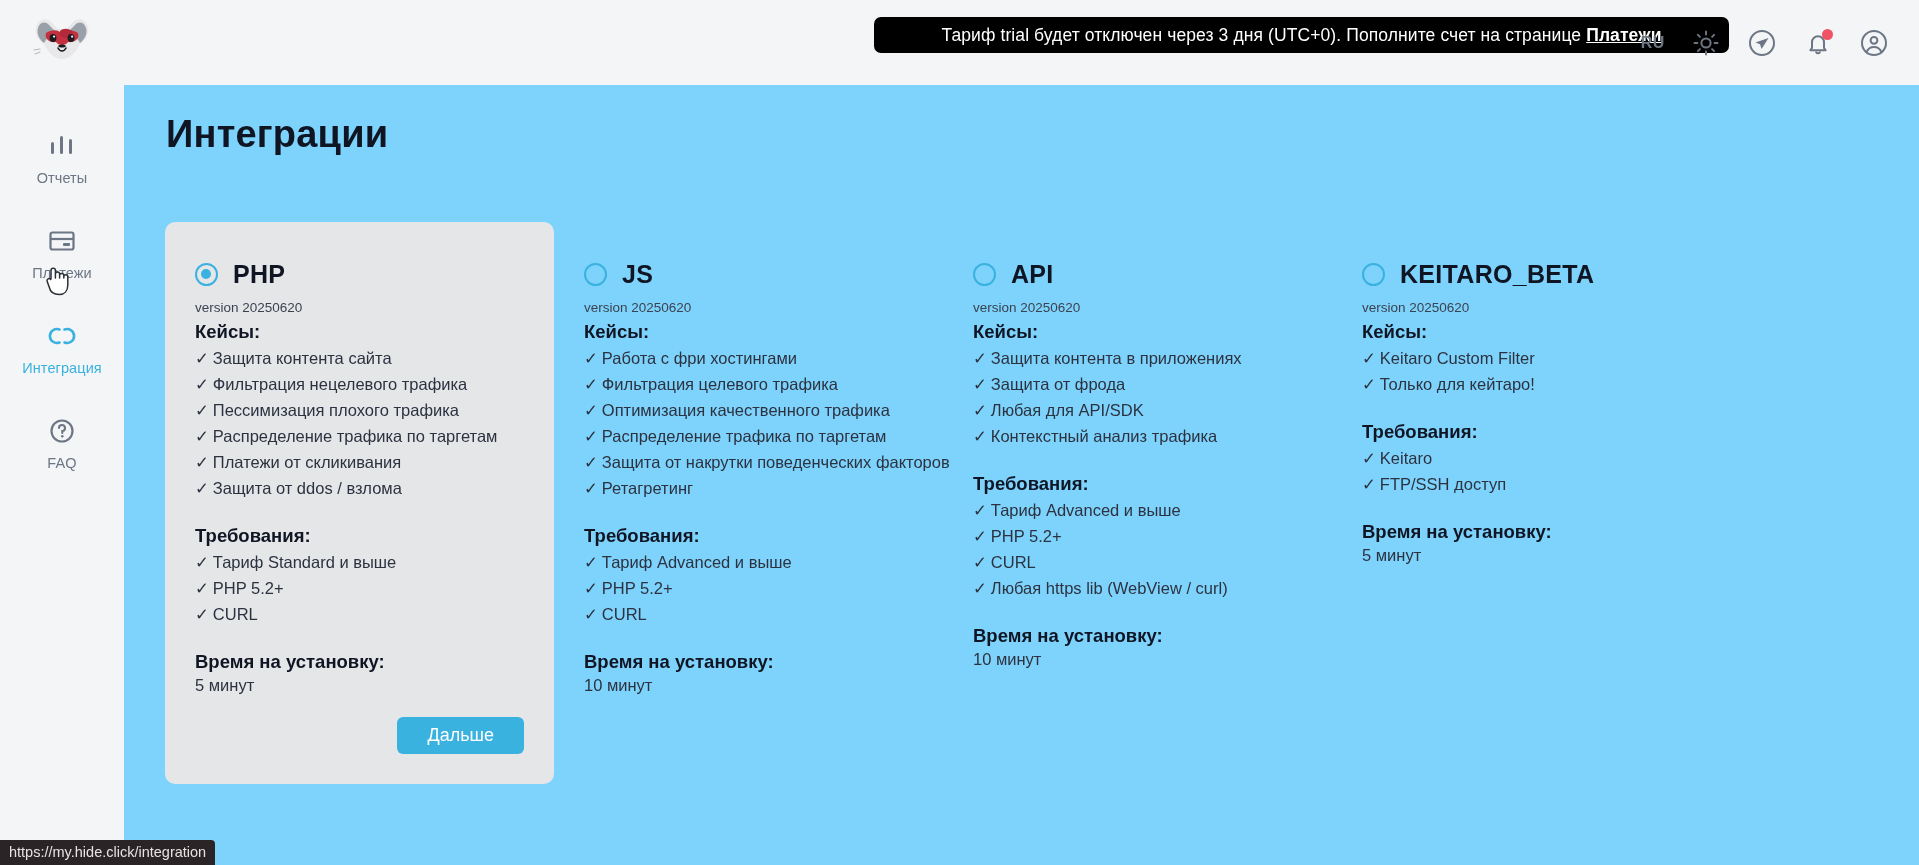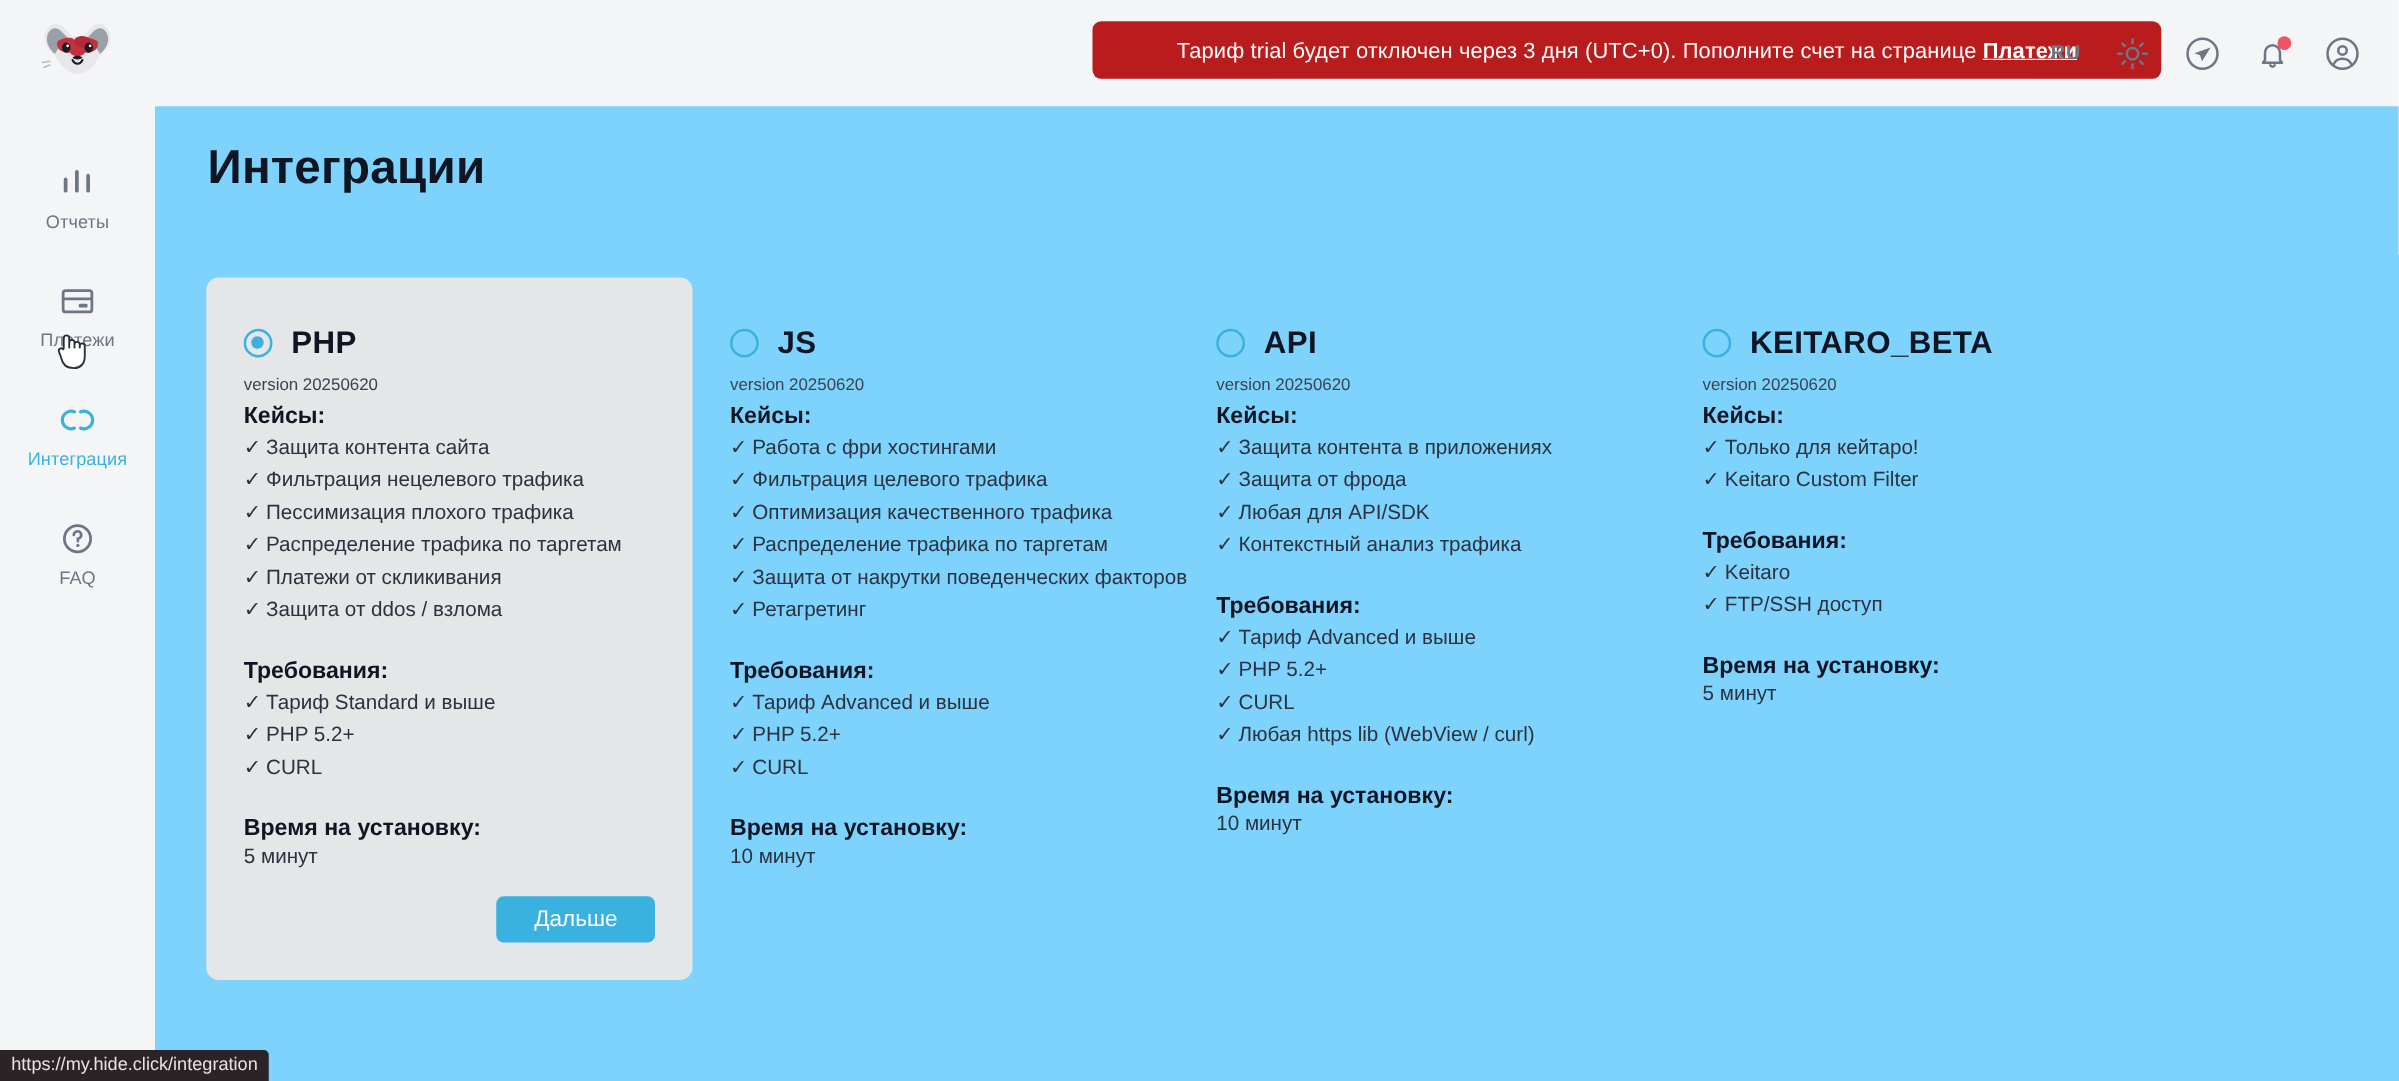--- a/index.html
+++ b/index.html
@@ -33,22 +33,22 @@
   #cursor { position: absolute; left: 44px; top: 265px; width: 26px; height: 32px; pointer-events: none; }
 
   
   #topbar {
     position: absolute; left: 124px; top: 0; width: 1795px; height: 85px;
     background: #f4f5f7;
     display: flex; align-items: center; justify-content: flex-end;
   }
   #banner {
     position: absolute; left: 750px; top: 17px;
-    width: 855px; height: 46px;
-    background: #b91c1c; border-radius: 7px;
+    width: 855px; height: 36px;
+    background: #000000; border-radius: 7px;
     display: flex; align-items: center; justify-content: center;
     color: #ffffff; font-size: 17.5px; letter-spacing: .1px;
     padding: 0 18px; white-space: nowrap;
   }
   #banner .banner-link { color: #ffffff; font-weight: bold; text-decoration: underline; margin-left: 5px; }
   #topicons {
     position: absolute; right: 30px; top: 0; height: 85px;
     display: flex; align-items: center; gap: 26px;
   }
   #lang { font-size: 16px; font-weight: bold; color: #6c7684; letter-spacing: .6px; cursor: pointer; }
@@ -332,22 +332,22 @@
       <div class="card">
         <div class="card-inner">
           <div class="card-head">
             <span class="radio"></span>
             <span class="card-title">KEITARO_BETA</span>
           </div>
           <div class="version">version 20250620</div>
 
           <div class="section-head">Кейсы:</div>
           <ul class="feat">
+            <li><span class="chk">✓</span><span>Keitaro Custom Filter</span></li>
             <li><span class="chk">✓</span><span>Только для кейтаро!</span></li>
-            <li><span class="chk">✓</span><span>Keitaro Custom Filter</span></li>
           </ul>
 
           <div class="section-head spaced">Требования:</div>
           <ul class="feat">
             <li><span class="chk">✓</span><span>Keitaro</span></li>
             <li><span class="chk">✓</span><span>FTP/SSH доступ</span></li>
           </ul>
 
           <div class="section-head spaced">Время на установку:</div>
           <div class="plain">5 минут</div>

